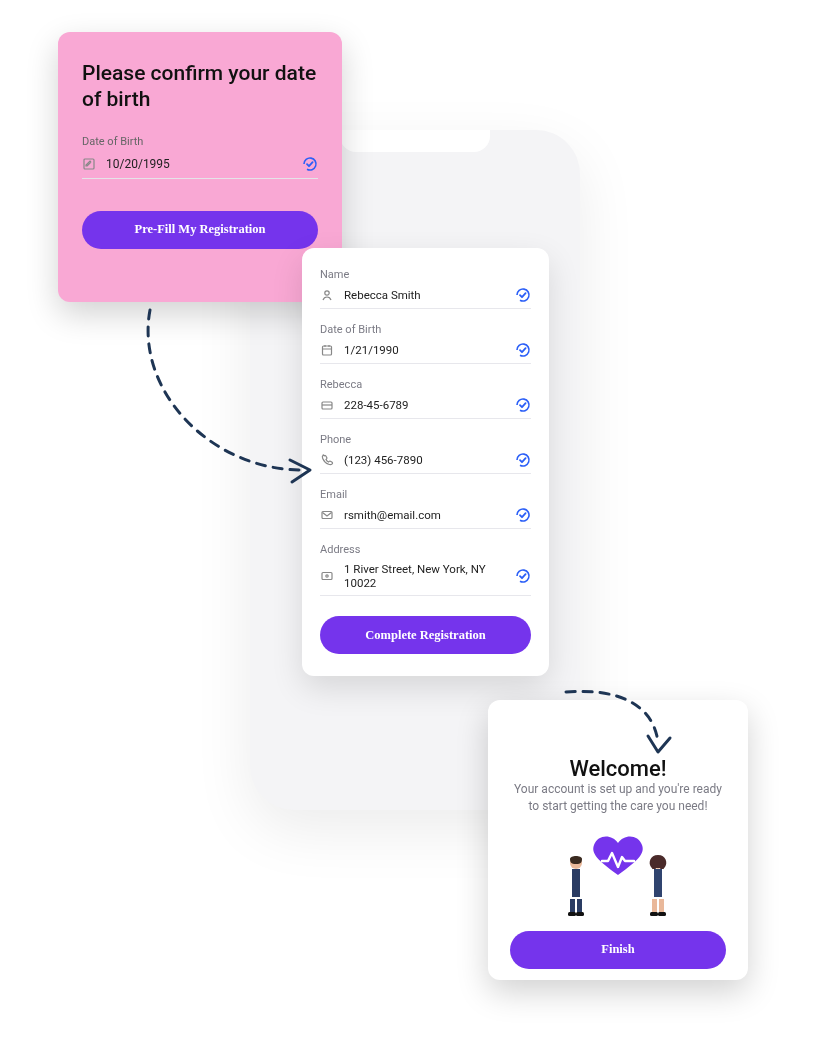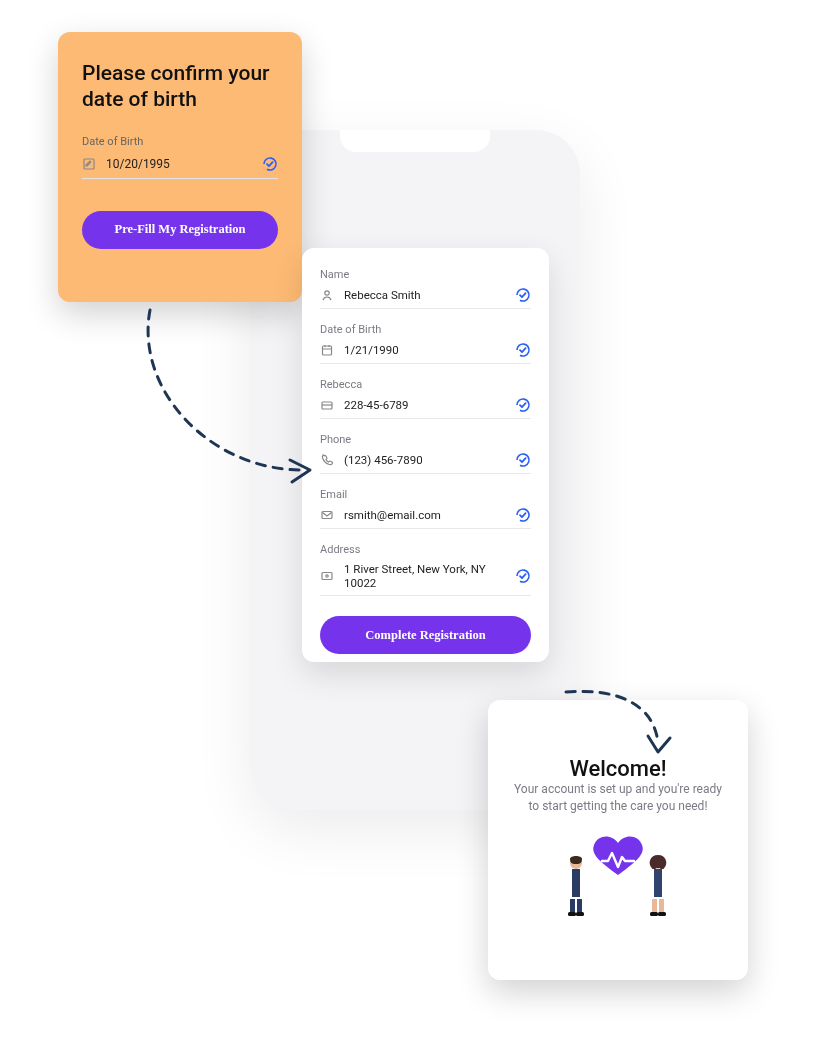--- a/index.html
+++ b/index.html
@@ -33,23 +33,23 @@
     background: #ffffff;
     border-bottom-left-radius: 16px;
     border-bottom-right-radius: 16px;
   }
 
   
   .card1 {
     position: absolute;
     left: 58px;
     top: 32px;
-    width: 244px;
+    width: 284px;
     height: 270px;
-    background: #fdba74;
+    background: #f9a8d4;
     border-radius: 12px;
     box-shadow: 0 12px 32px rgba(0,0,0,.18);
     padding: 28px 24px 20px;
   }
   .card1 h2 {
     font-size: 21px;
     font-weight: 500;
     color: #111;
     line-height: 1.25;
   }
@@ -102,21 +102,21 @@
 
   
   .card2 {
     position: absolute;
     left: 302px;
     top: 248px;
     width: 247px;
     background: #fff;
     border-radius: 12px;
     box-shadow: 0 12px 32px rgba(0,0,0,.12);
-    padding: 20px 18px 8px;
+    padding: 20px 18px 22px;
   }
   .field-label {
     font-size: 11px;
     color: #7b7b85;
     margin-top: 14px;
   }
   .card2 .field-label:first-child { margin-top: 0; }
   .field-row {
     display: flex;
     align-items: center;
@@ -328,20 +328,23 @@
         <path d="M3 12c-3-4-1-12 7-12s10 8 7 12c-1 1-2 2-2 6h-2c0-3-1-5-1-5H8s-1 2-1 5H5c0-4-1-5-2-6z" fill="#4a2a2a"></path>
         <rect x="2" y="14" width="16" height="30" rx="3" fill="#fff"></rect>
         <rect x="6" y="14" width="8" height="28" fill="#30446f"></rect>
         <rect x="4" y="44" width="5" height="14" fill="#e9b89a"></rect>
         <rect x="11" y="44" width="5" height="14" fill="#e9b89a"></rect>
         <rect x="2" y="57" width="8" height="4" rx="1.5" fill="#111"></rect>
         <rect x="10" y="57" width="8" height="4" rx="1.5" fill="#111"></rect>
       </g>
     </svg>
   </div>
+  <div class="btn">
+    <span>Finish</span>
+  </div>
 </div>
 
 <svg class="arrow-svg" style="left:120px; top:300px;" width="220" height="220">
   <path d="M30 10 C 15 90, 90 170, 182 170" fill="none" stroke="#1e3554" stroke-width="3" stroke-dasharray="9 8" stroke-linecap="round"></path>
   <path d="M170 160 L190 170 L172 182" fill="none" stroke="#1e3554" stroke-width="3" stroke-linecap="round" stroke-linejoin="round"></path>
 </svg>
 <svg class="arrow-svg" style="left:558px; top:680px;" width="160" height="90">
   <path d="M8 12 C 60 8, 95 24, 100 62" fill="none" stroke="#1e3554" stroke-width="3" stroke-dasharray="9 8" stroke-linecap="round"></path>
   <path d="M90 56 L100 72 L112 58" fill="none" stroke="#1e3554" stroke-width="3" stroke-linecap="round" stroke-linejoin="round"></path>
 </svg>

